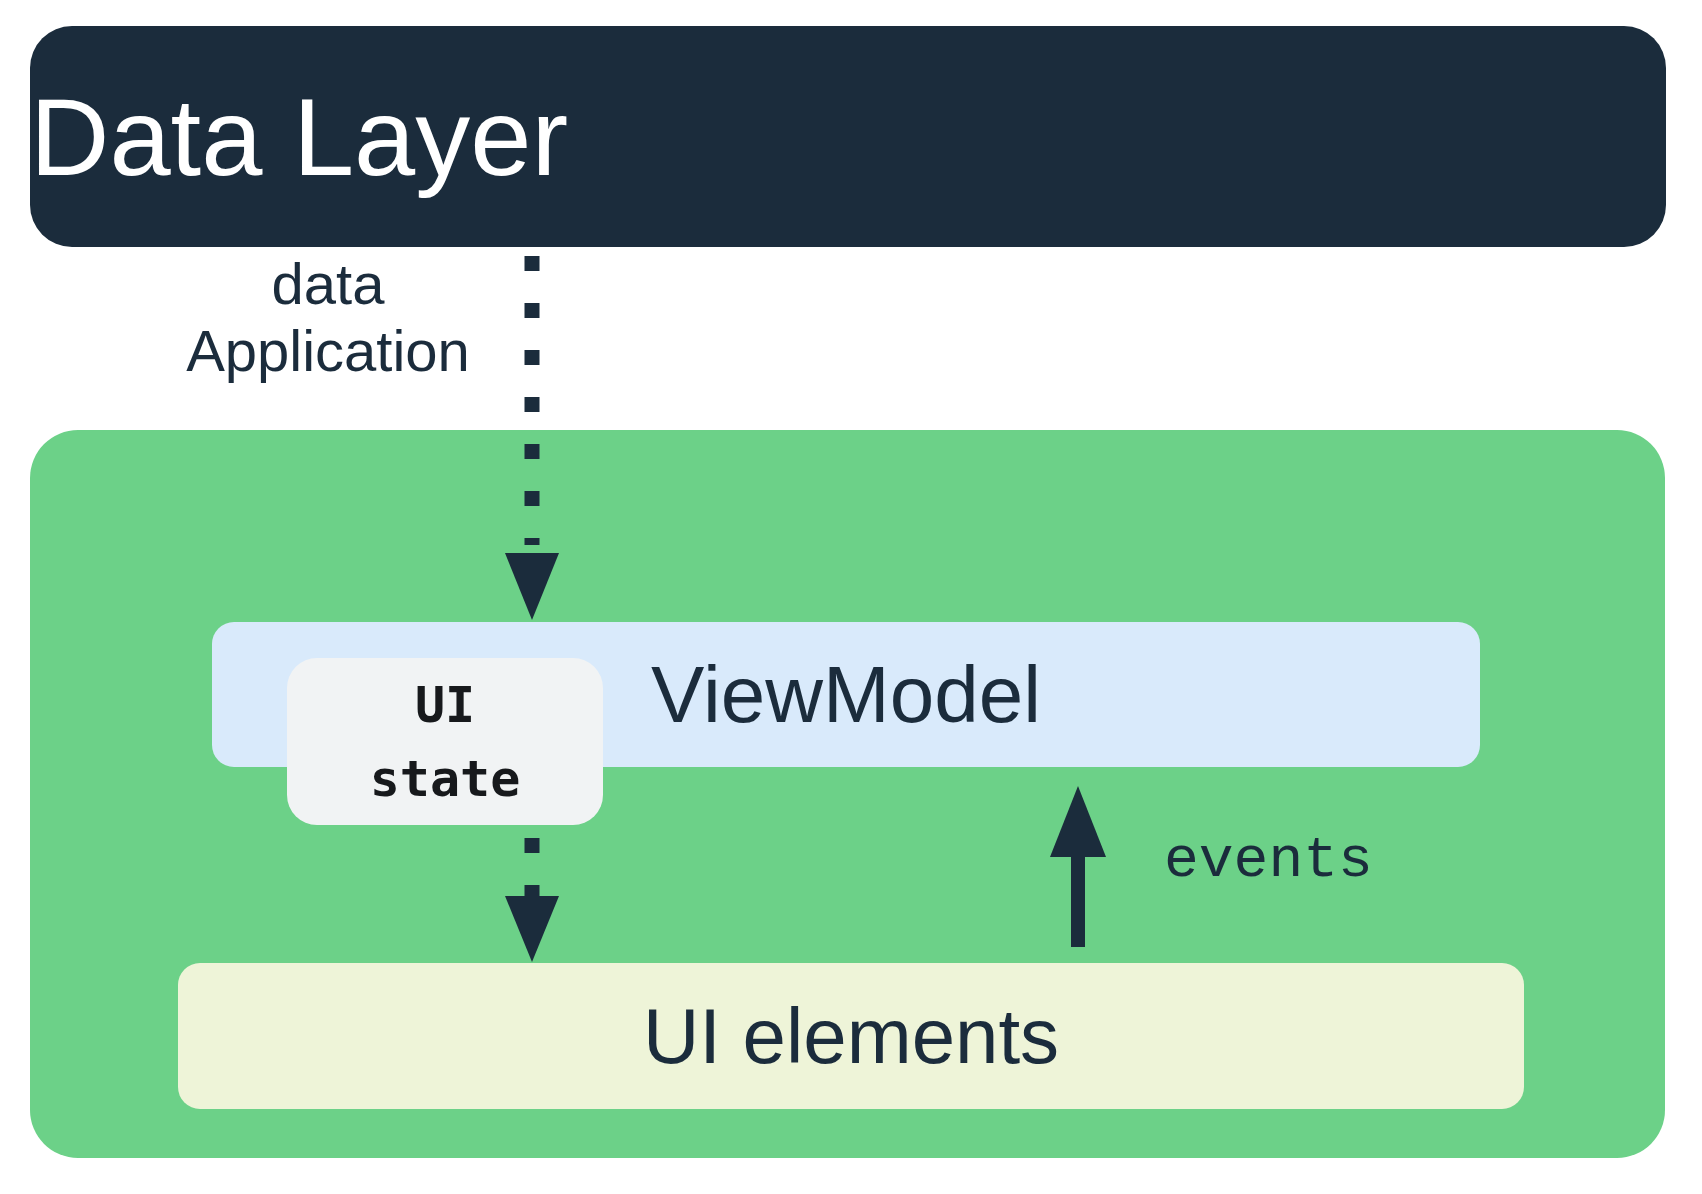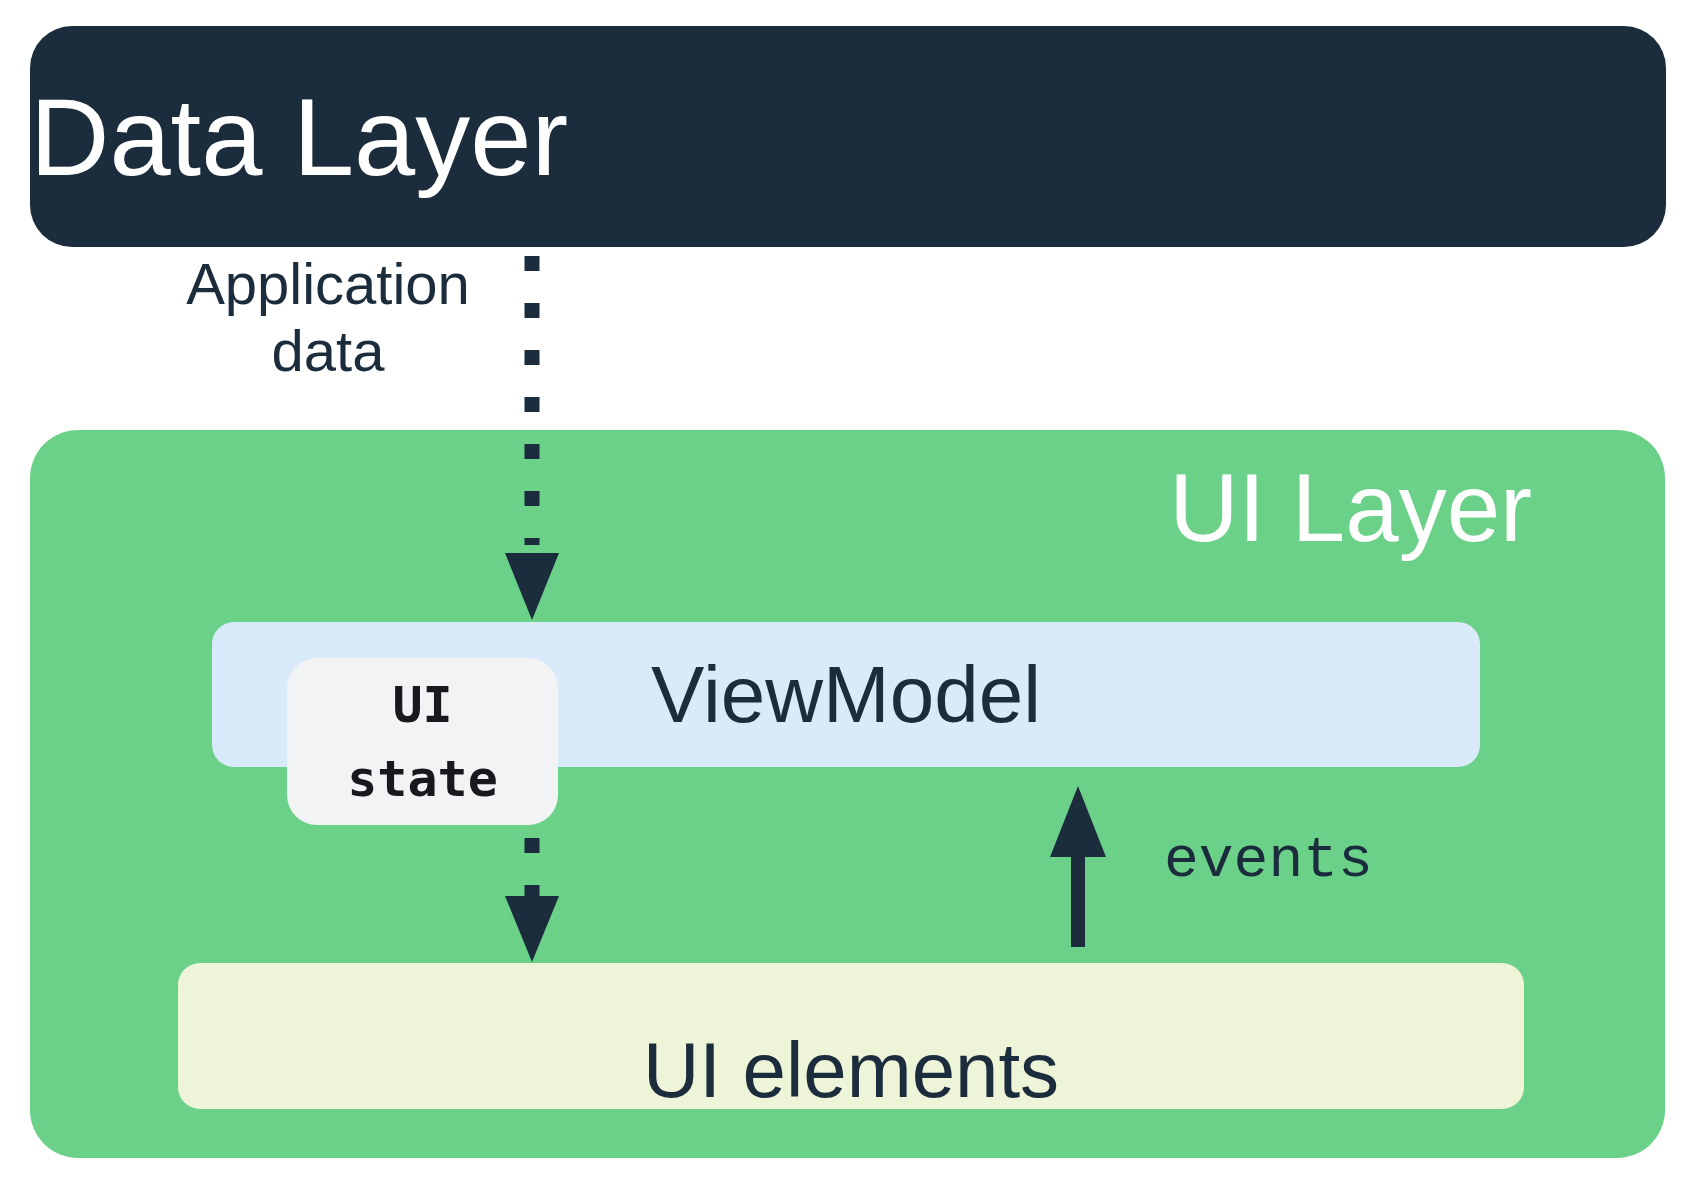--- a/index.html
+++ b/index.html
@@ -48,35 +48,35 @@
   .viewmodel{
     position:absolute;left:212px;top:622px;width:1268px;height:145px;
     background:var(--lightblue);border-radius:22px;
     display:flex;align-items:center;justify-content:center;
   }
   .viewmodel .title{
     color:var(--navy);font-size:80px;line-height:1;
   }
   
   .ui-state{
-    position:absolute;left:287px;top:658px;width:271px;height:167px;
+    position:absolute;left:287px;top:658px;width:316px;height:167px;
     background:var(--lightgray);border-radius:30px;
     display:flex;flex-direction:column;align-items:center;justify-content:center;
     z-index:3;
   }
   .ui-state .mono{
     font-family:"DejaVu Sans Mono","Liberation Mono",monospace;
     font-weight:bold;color:var(--ink);
     font-size:50px;line-height:74px;
   }
   
   .ui-elements{
     position:absolute;left:178px;top:963px;width:1346px;height:146px;
     background:var(--paleyellow);border-radius:22px;
-    display:flex;align-items:flex-end;justify-content:center;
+    display:flex;align-items:center;justify-content:center;
   }
   .ui-elements .title{
     color:var(--navy);font-size:78px;line-height:1;
   }
   
   .events-label{
     position:absolute;left:1164px;top:832px;
     color:var(--navy);font-size:58px;line-height:1;font-family:Liberation Mono, monospace;
   }
   
@@ -88,26 +88,25 @@
 </head>
 <body>
 
 <div class="canvas">
 
   <div class="data-layer">
     <span class="title">Data Layer</span>
   </div>
 
   <div class="app-data-label">
+    <div>data</div>
     <div>Application</div>
-    <div>data</div>
   </div>
 
   <div class="ui-layer"></div>
-  <div class="ui-layer-title">UI Layer</div>
 
   <div class="viewmodel">
     <span class="title">ViewModel</span>
   </div>
 
   <div class="ui-state">
     <span class="mono">UI</span>
     <span class="mono">state</span>
   </div>
 

